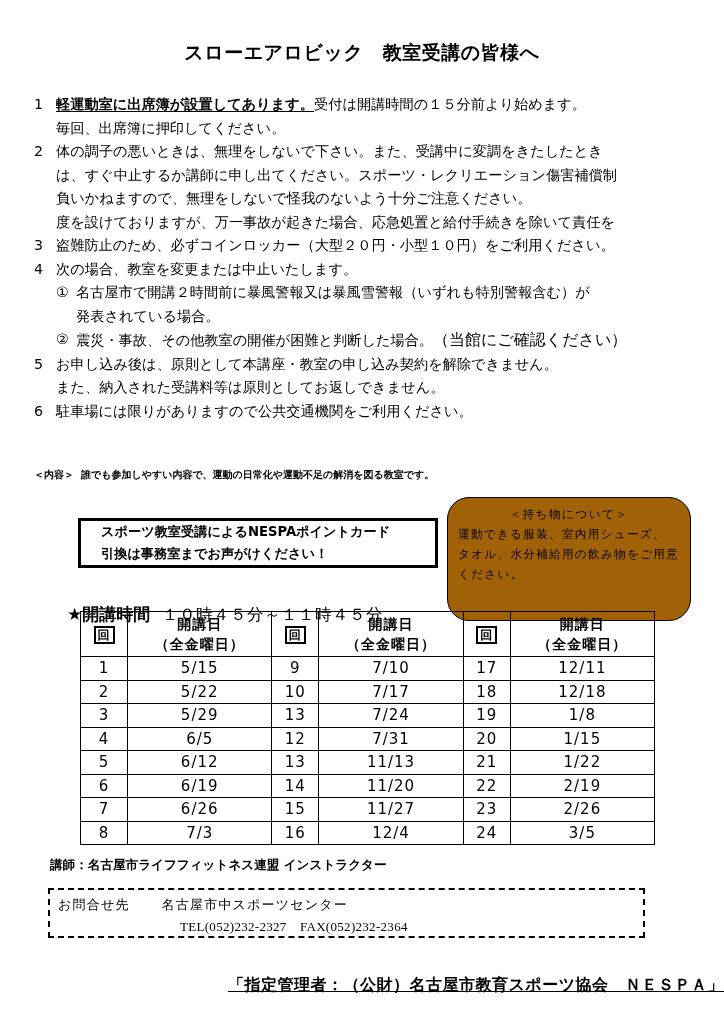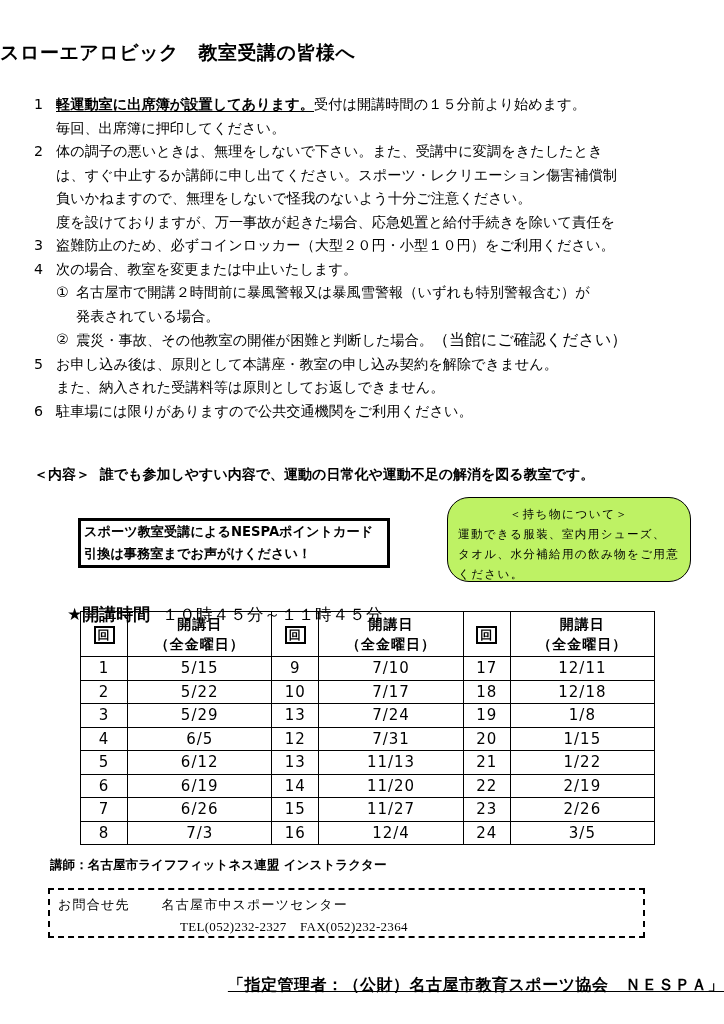--- a/index.html
+++ b/index.html
@@ -24,21 +24,21 @@
     height: 1024px;
     background: #fff;
   }
 
   
   .doc-title {
     position: absolute;
     top: 40px;
     left: 0;
     width: 724px;
-    text-align: left;
+    text-align: center;
     font-size: 19px;
     font-weight: bold;
     letter-spacing: 0.5px;
     white-space: pre;
   }
 
   
   .notice-list {
     position: absolute;
     top: 93px;
@@ -83,61 +83,61 @@
   .small-note {
     font-size: 16px;
   }
 
   
   .content-head {
     position: absolute;
     top: 462px;
     left: 34px;
     width: 640px;
-    font-size: 14px;
+    font-size: 10px;
     font-weight: bold;
     line-height: 25px;
   }
   .content-head .line2 {
     display: block;
     padding-left: 56px;
     margin-top: 28px;
   }
 
   
   .nespa-box {
     position: absolute;
     top: 518px;
     left: 78px;
-    width: 312px;
+    width: 360px;
     height: 50px;
     border: 3px solid #000;
     display: flex;
     flex-direction: column;
     justify-content: center;
-    padding: 0 3px;
+    padding: 0 20px;
     background: #fff;
   }
   .nespa-box div {
     font-size: 13.2px;
     font-weight: bold;
     line-height: 22px;
     white-space: nowrap;
   }
 
   
   .bring-box {
     position: absolute;
     top: 497px;
     left: 447px;
     width: 244px;
-    height: 85px;
+    height: 124px;
     border: 1.6px solid #000;
     border-radius: 22px;
-    background: #bef264;
+    background: #a16207;
     padding: 7px 10px 0 10px;
   }
   .bring-box .bring-title {
     text-align: center;
     font-size: 11.6px;
     letter-spacing: 1.5px;
     line-height: 19px;
   }
   .bring-box .bring-line {
     font-size: 11.6px;

